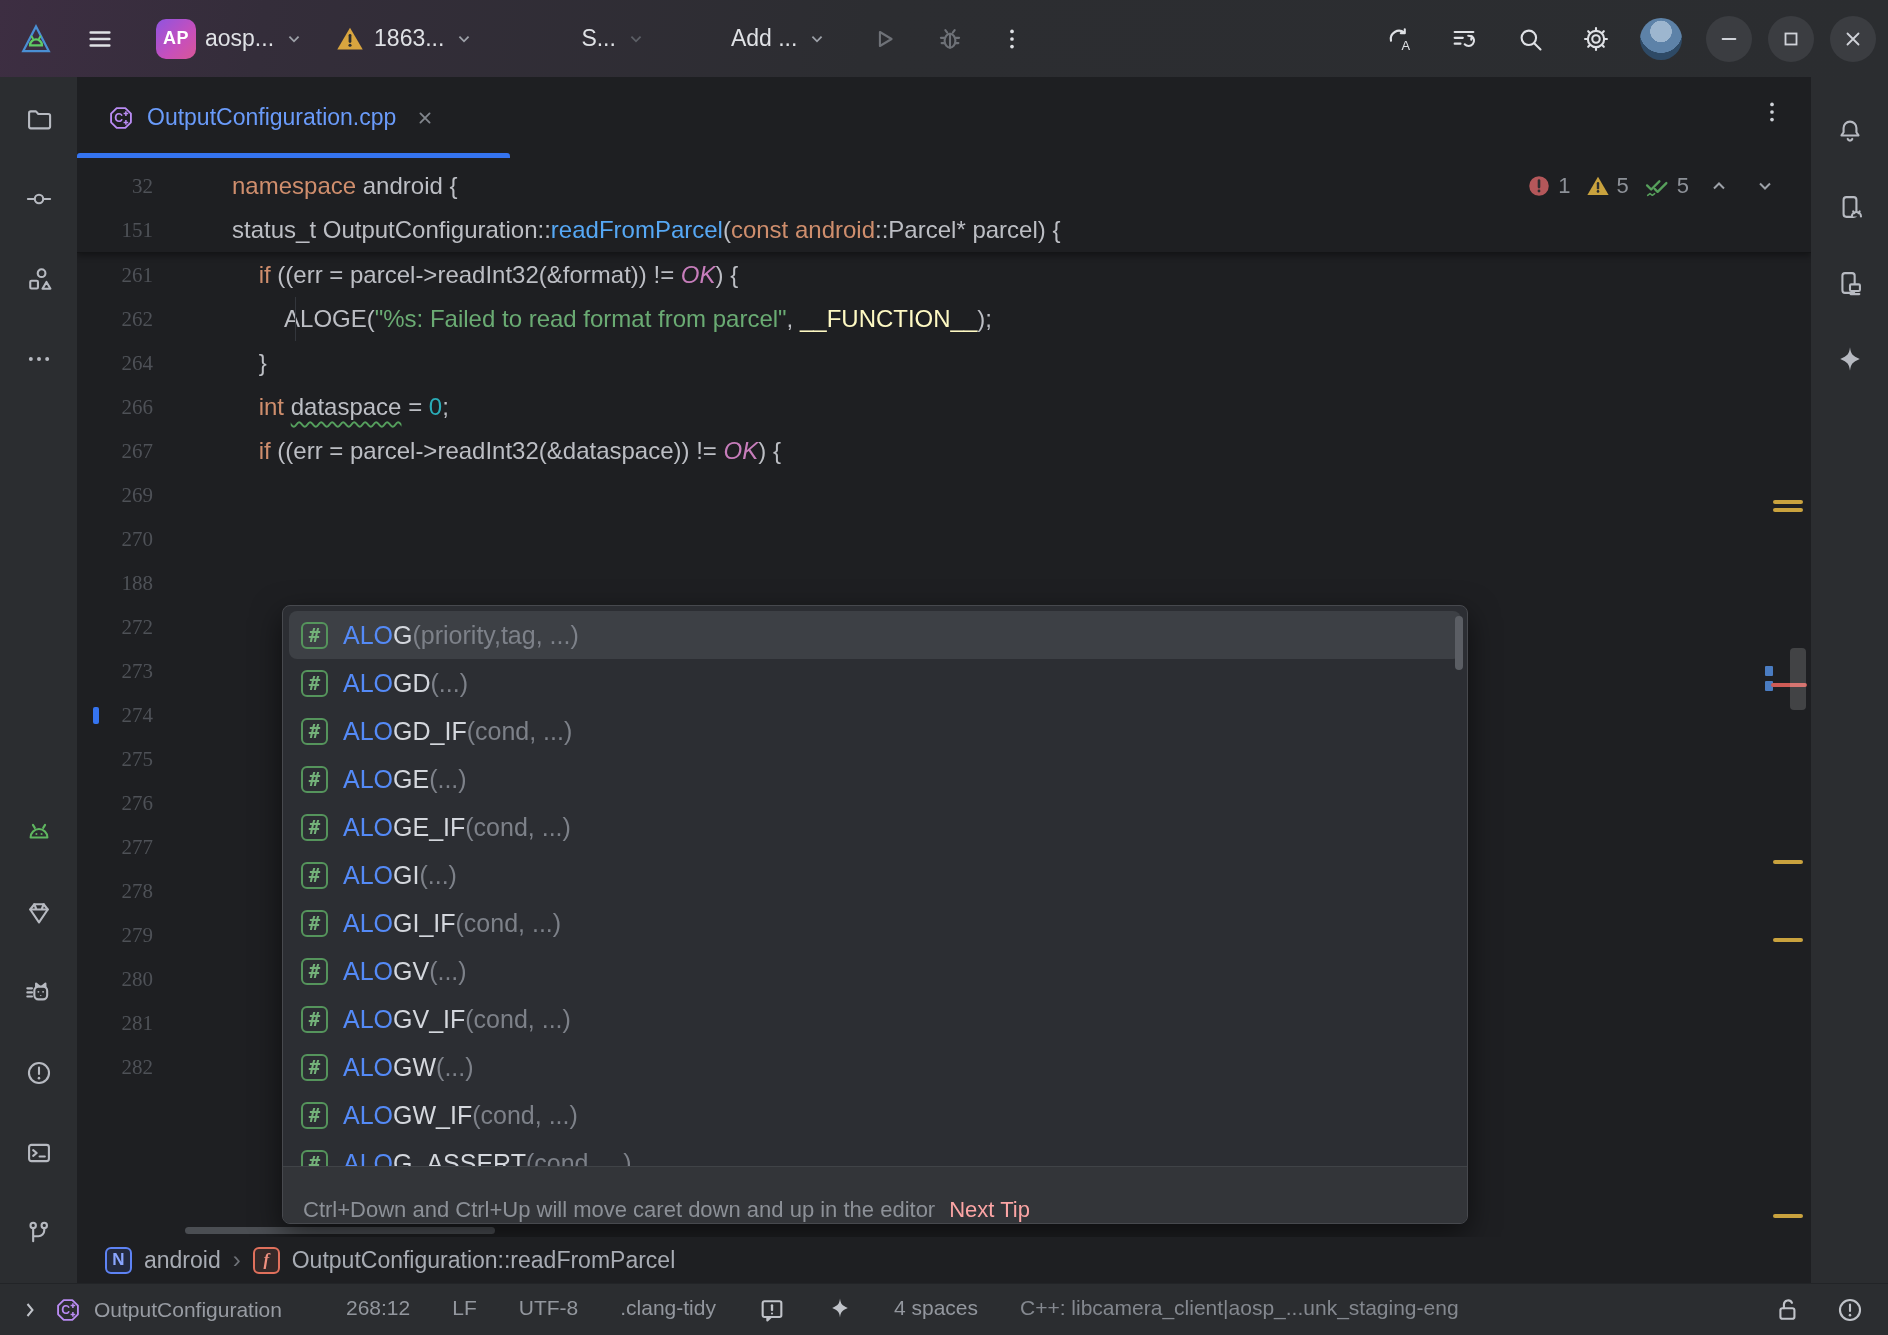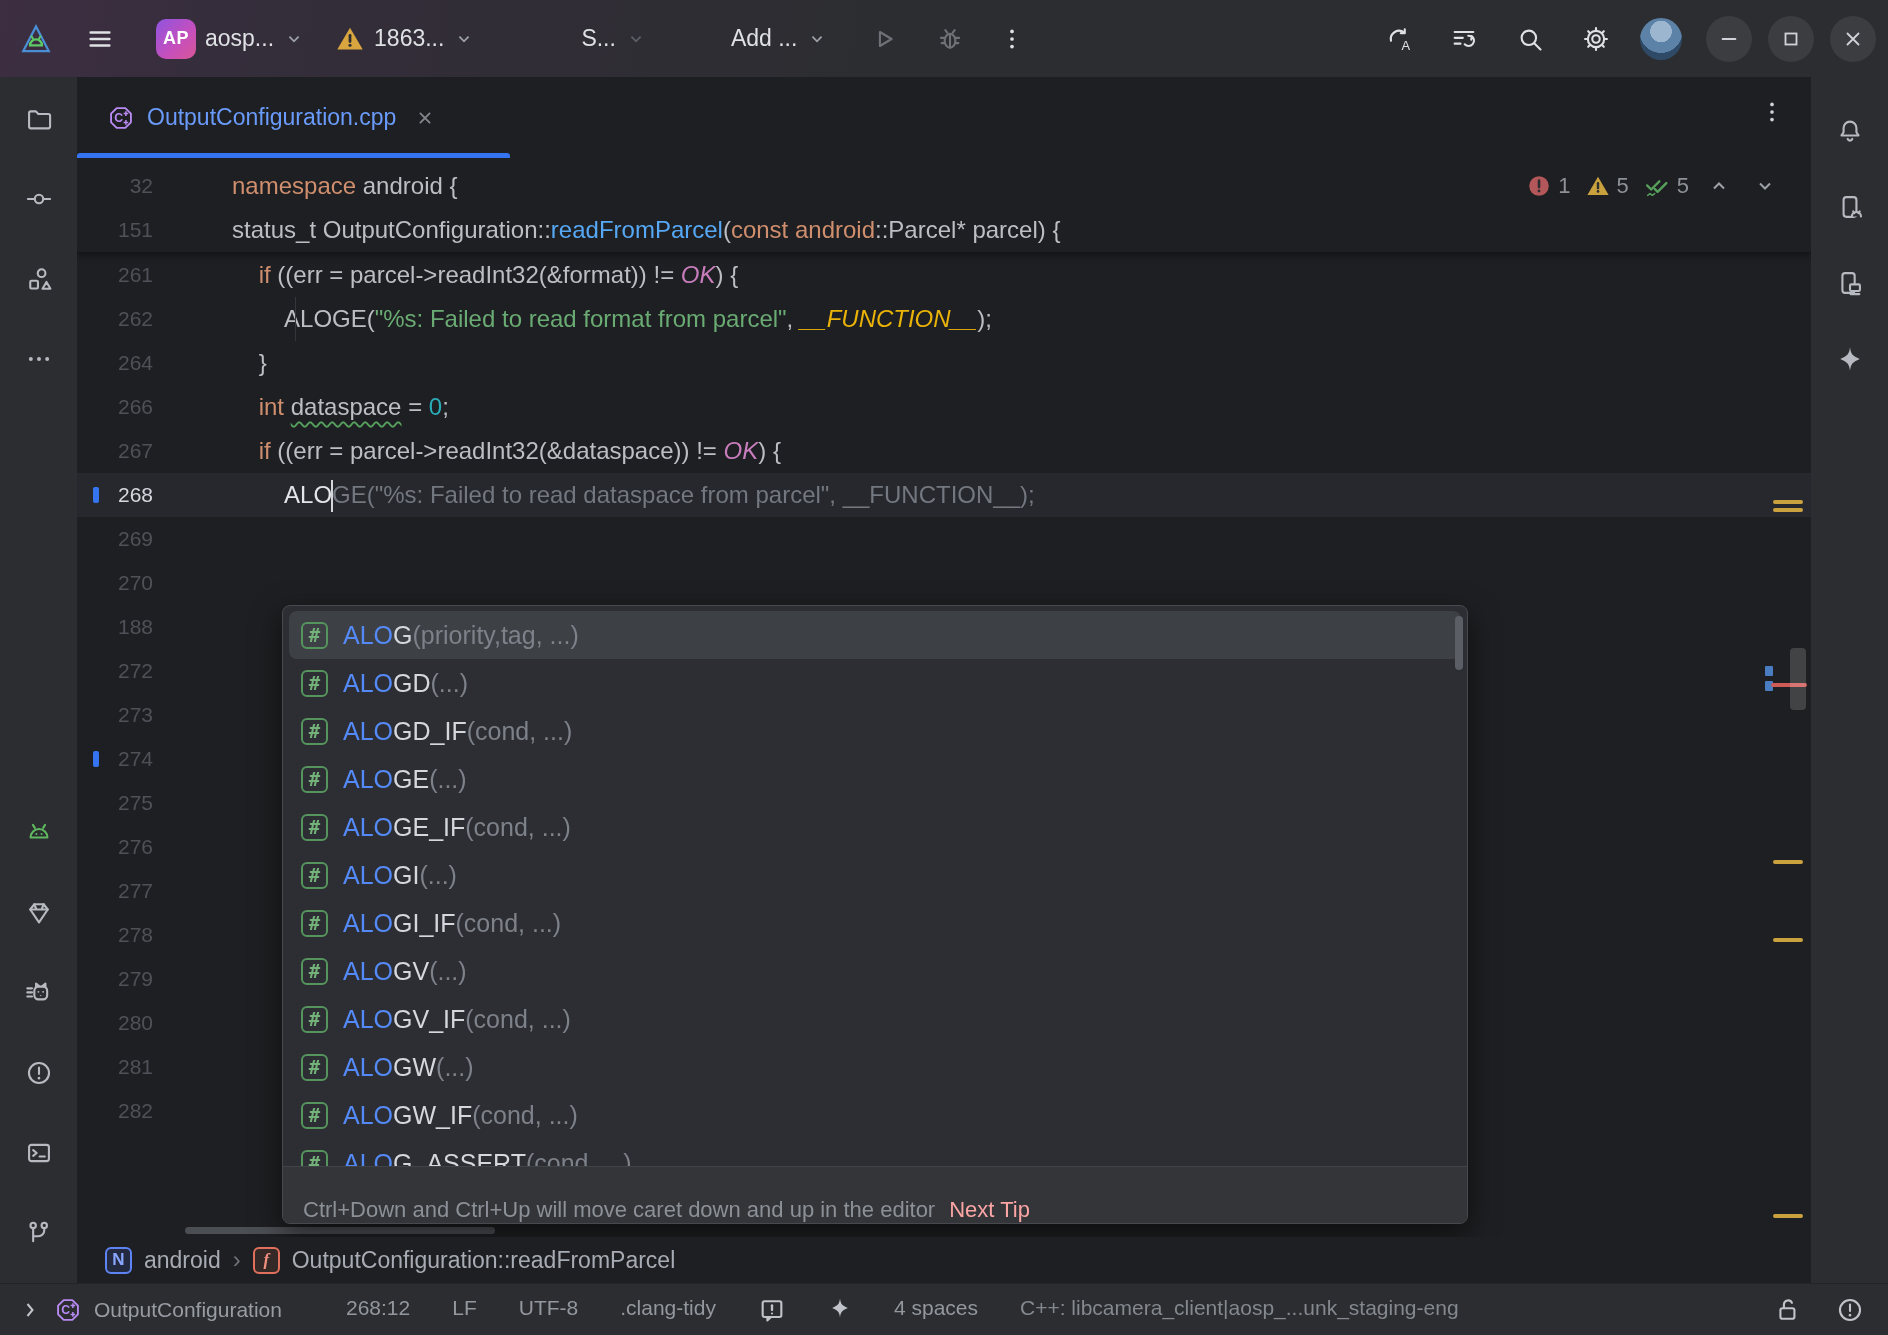--- a/index.html
+++ b/index.html
@@ -48,26 +48,26 @@
   .tab-label{color:#6a9bfa;font-size:23px;}
   .tab-close{color:#82868d;display:flex;margin-left:6px;}
   .tab-kebab{position:absolute;right:26px;top:22px;color:#cfd2d8;}
 
   
   #editor{position:relative;height:1079px;overflow:hidden;}
   #sticky{padding-top:6px;border-bottom:1px solid #141517;box-shadow:0 3px 6px rgba(0,0,0,.35);}
   .row{display:flex;height:44px;align-items:center;}
   .row.sel{background:#26282e;}
   .gutter{width:155px;flex:none;position:relative;text-align:right;padding-right:79px;
-    font-family:Liberation Sans, sans-serif;font-size:21px;color:#4e5157;padding-left:8px;}
+    font-family:Liberation Serif, serif;font-size:21px;color:#4e5157;padding-left:8px;}
   .row.sel .gutter{color:#d5d8de;}
   .gmark{position:absolute;left:16px;top:4px;bottom:4px;width:6px;background:var(--accent);border-radius:2px;}
   .codeln{position:relative;flex:1;white-space:pre;font-family:var(--mono);font-size:24px;line-height:44px;color:var(--fg);}
   .guide{position:absolute;left:63px;top:0;bottom:0;border-left:1px solid #33363c;}
-  .kw{color:#cf8e6d;} .str{color:#6aab73;} .mac{color:#eab308;font-style:italic;} .num{color:#2aacb8;}
+  .kw{color:#cf8e6d;} .str{color:#6aab73;} .mac{color:#fef9c3;} .num{color:#2aacb8;}
   .fn{color:#56a8f5;} .fg{color:#bcbec4;} .br{color:#e3e5e9;} .dimtx{color:#73777f;}
   .cst{color:#c77dbb;font-style:italic;}
   .wavy{color:#bcbec4;text-decoration:underline wavy #55a05d 1.5px;text-underline-offset:6px;}
   .caret{display:inline-block;width:2px;height:32px;background:#d3d6db;vertical-align:middle;margin:0 -1px;}
 
   
   #inspect{position:absolute;top:12px;right:30px;display:flex;align-items:center;gap:14px;font-size:22px;color:#8d9198;}
   #inspect .grp{display:flex;align-items:center;gap:6px;}
   #inspect button{display:flex;color:#9da1a8;padding:4px;}
 
@@ -405,24 +405,20 @@
               <div class="gutter">264</div>
               <div class="codeln"><span class="fg">    }</span></div>
             </div>
             <div class="row">
               <div class="gutter">266</div>
               <div class="codeln"><span class="fg">    </span><span class="kw">int</span><span class="fg"> </span><span class="wavy">dataspace</span><span class="fg"> = </span><span class="num">0</span><span class="fg">;</span></div>
             </div>
             <div class="row">
               <div class="gutter">267</div>
               <div class="codeln"><span class="fg">    </span><span class="kw">if</span><span class="fg"> ((err = parcel-&gt;readInt32(&amp;dataspace)) != </span><span class="cst">OK</span><span class="fg">) {</span></div>
-            </div>
-            <div class="row sel">
-              <div class="gutter"><span class="gmark"></span>268</div>
-              <div class="codeln"><span class="fg">        </span><span class="br">ALO</span><span class="caret"></span><span class="dimtx">GE("%s: Failed to read dataspace from parcel", __FUNCTION__);</span></div>
             </div>
             <div class="row">
               <div class="gutter">269</div>
               <div class="codeln"></div>
             </div>
             <div class="row">
               <div class="gutter">270</div>
               <div class="codeln"></div>
             </div>
             <div class="row">

